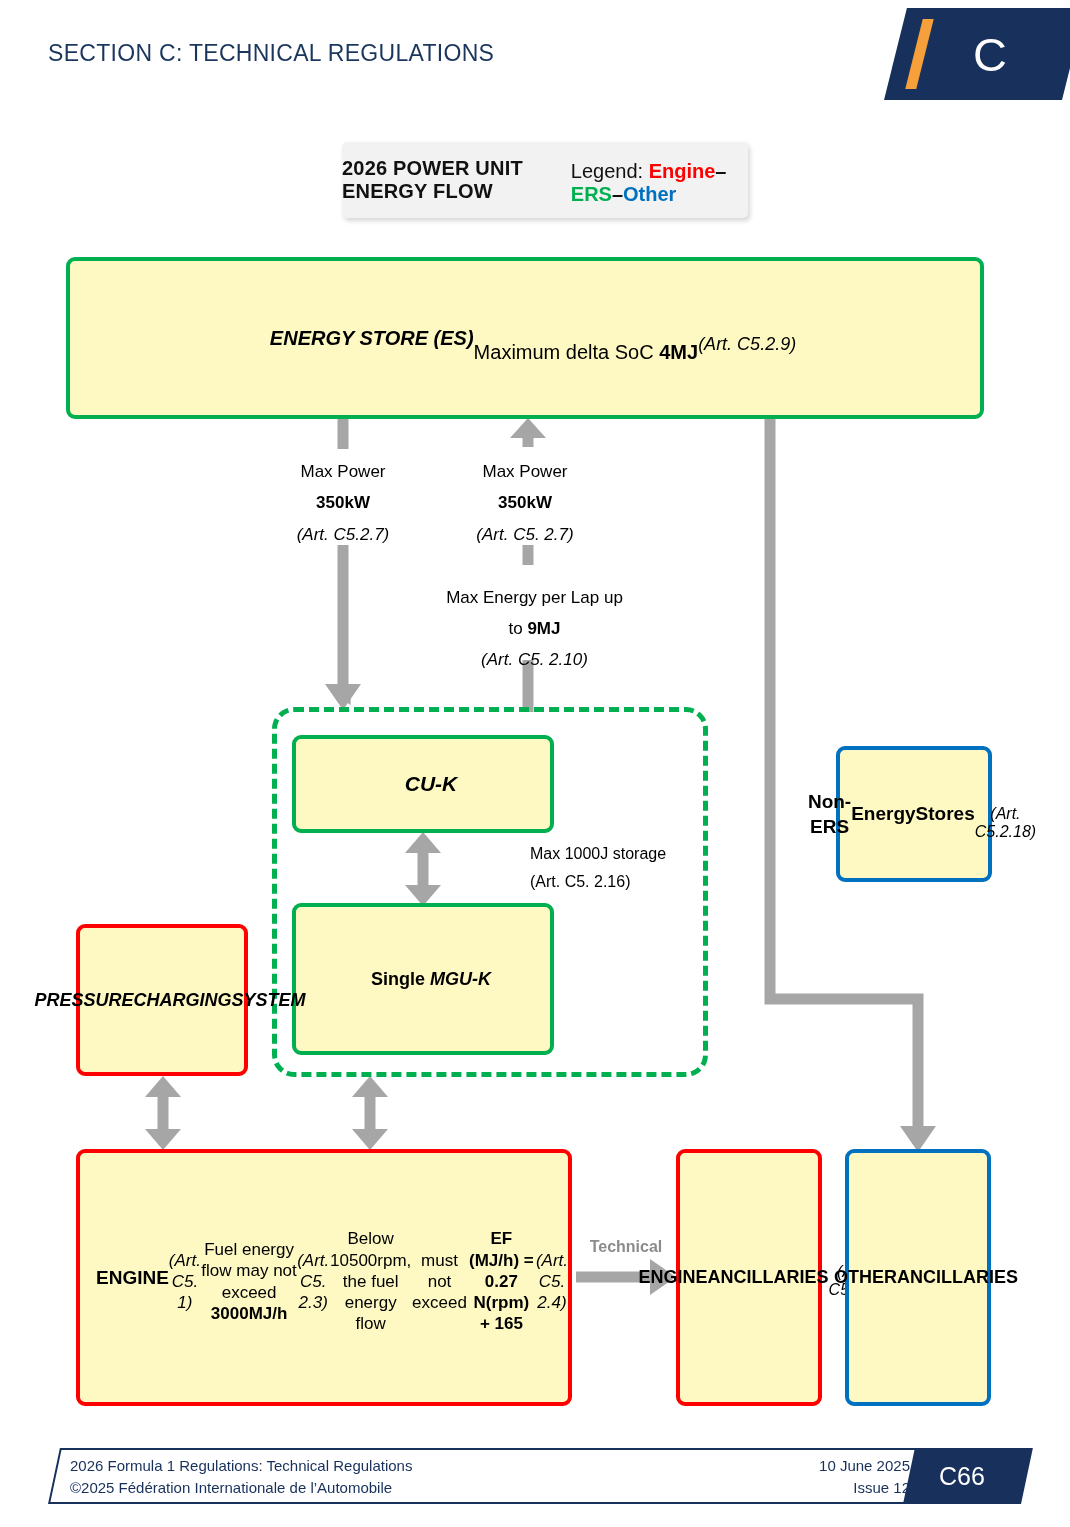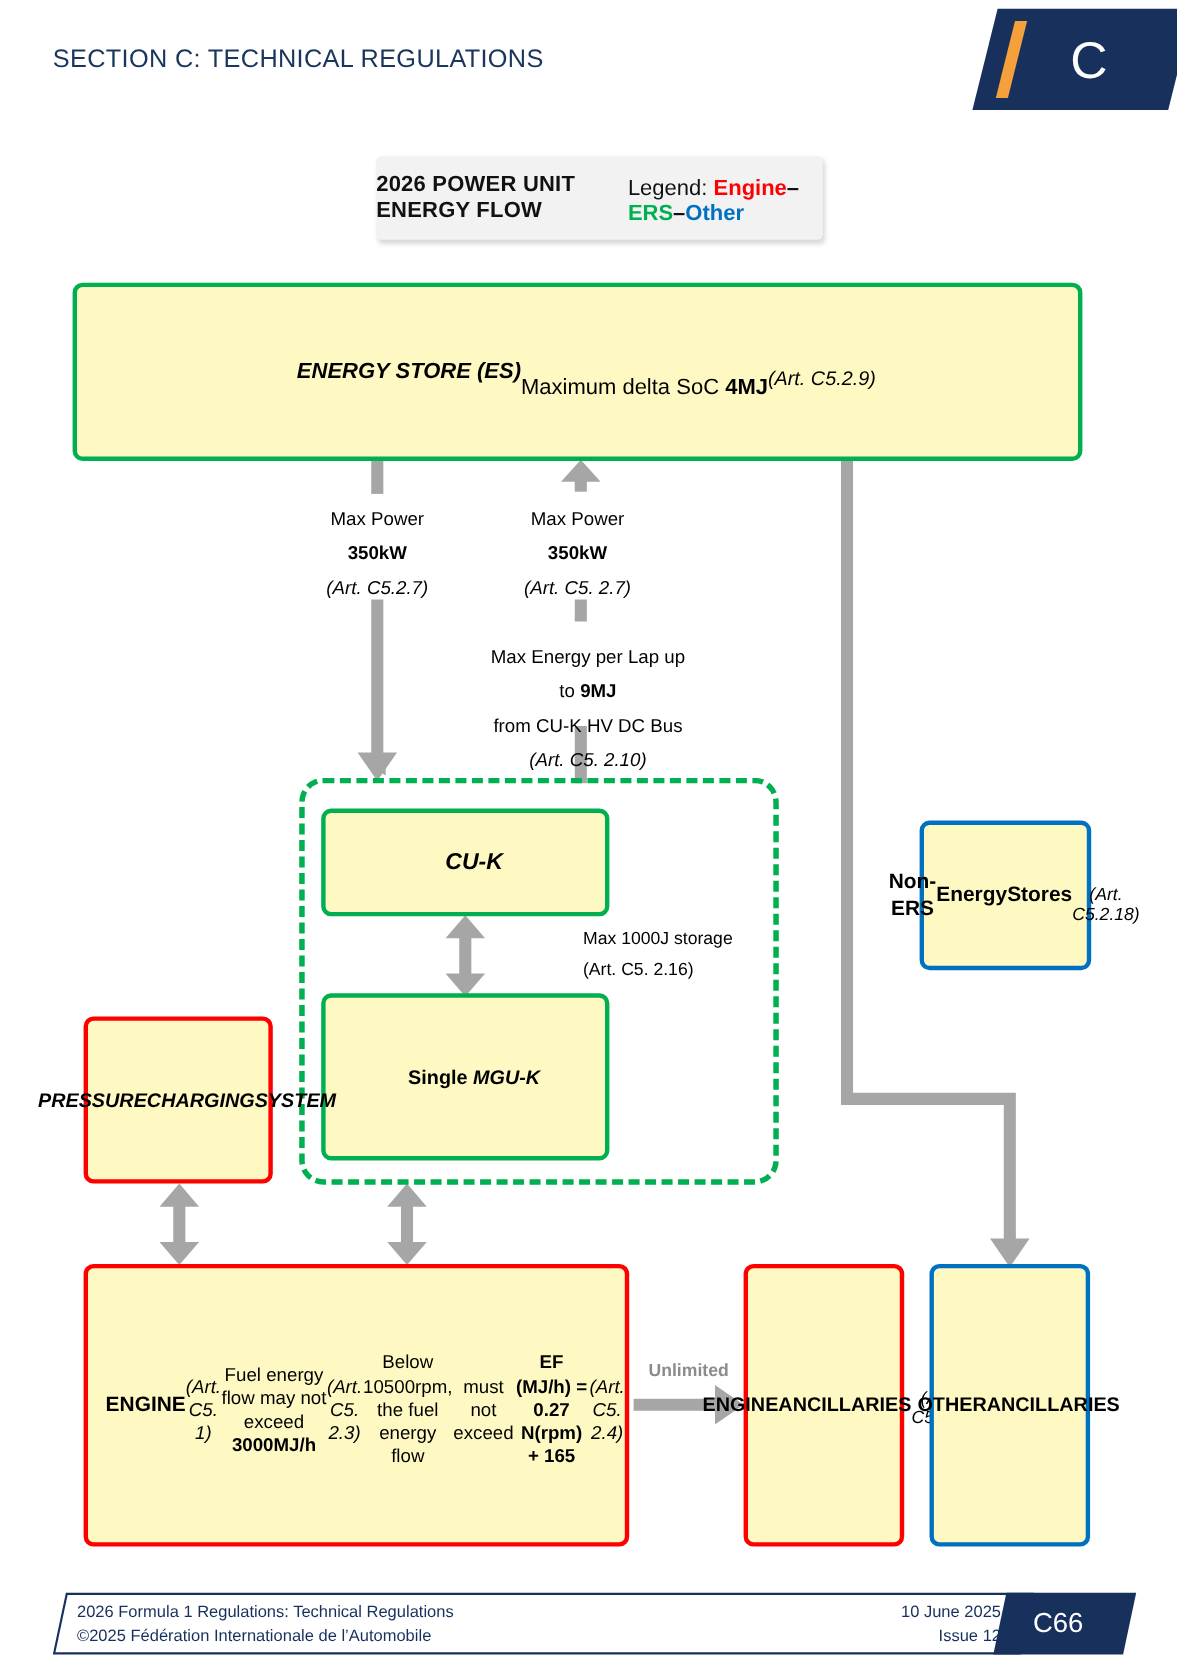--- a/index.html
+++ b/index.html
@@ -231,21 +231,20 @@
 
   <div class="lbl" id="lbl-right-power">
     <div>Max Power</div>
     <div class="bld">350kW</div>
     <div class="ital">(Art. C5. 2.7)</div>
   </div>
 
   <div class="lbl" id="lbl-lap">
     <div>Max Energy per Lap up</div>
     <div><span>to </span><b>9MJ</b></div>
-    <div>from CU-K HV DC Bus</div>
     <div class="ital">(Art. C5. 2.10)</div>
   </div>
 
   <div id="ers-group"></div>
 
   <div id="cuk-box" class="box green">
     <div class="t1">CU-K</div>
   </div>
 
   <div id="mguk-box" class="box green">
@@ -274,21 +273,21 @@
     <div class="t-title">ENGINE</div>
     <div class="t-l ital">(Art. C5. 1)</div>
     <div class="t-l"><span>Fuel energy flow may not exceed </span><b>3000MJ/h</b></div>
     <div class="t-l ital">(Art. C5. 2.3)</div>
     <div class="t-l">Below 10500rpm, the fuel energy flow</div>
     <div class="t-l">must not exceed</div>
     <div class="t-l bld">EF (MJ/h) = 0.27 N(rpm) + 165</div>
     <div class="t-l ital">(Art. C5. 2.4)</div>
   </div>
 
-  <div class="lbl" id="lbl-unlimited">Unlimited</div>
+  <div class="lbl" id="lbl-unlimited">Technical</div>
 
   <div id="eng-anc-box" class="box red">
     <div class="t1">ENGINE</div>
     <div class="t1">ANCILLARIES</div>
     <div class="t2">(Art. C5.11)</div>
   </div>
 
   <div id="oth-anc-box" class="box blue">
     <div class="t1">OTHER</div>
     <div class="t1">ANCILLARIES</div>

